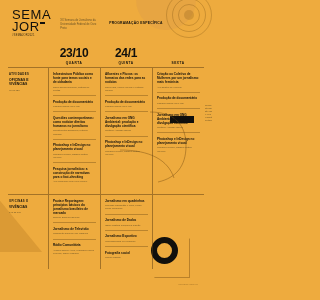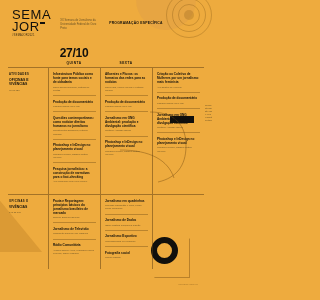--- a/index.html
+++ b/index.html
@@ -161,21 +161,25 @@
     <div class="header-blurb">XX Semana de Jornalismo da Universidade Federal de Ouro Preto</div>
     <div class="header-tag">PROGRAMAÇÃO ESPECÍFICA</div>
   </div>
 </div>
 
 <div class="grid">
 
   <div class="dates">
     <div></div>
     <div class="date-cell">
-      <div class="date-num">27/10</div>
+      <div class="date-num">23/10</div>
+      <div class="date-day">QUARTA</div>
+    </div>
+    <div class="date-cell">
+      <div class="date-num">24/1</div>
       <div class="date-day">QUINTA</div>
     </div>
     <div class="date-cell">
       <div class="date-day">SEXTA</div>
     </div>
   </div>
 
   <div class="section">
     <div class="rowlabel">
       <div class="kicker">ATIVIDADES</div>

